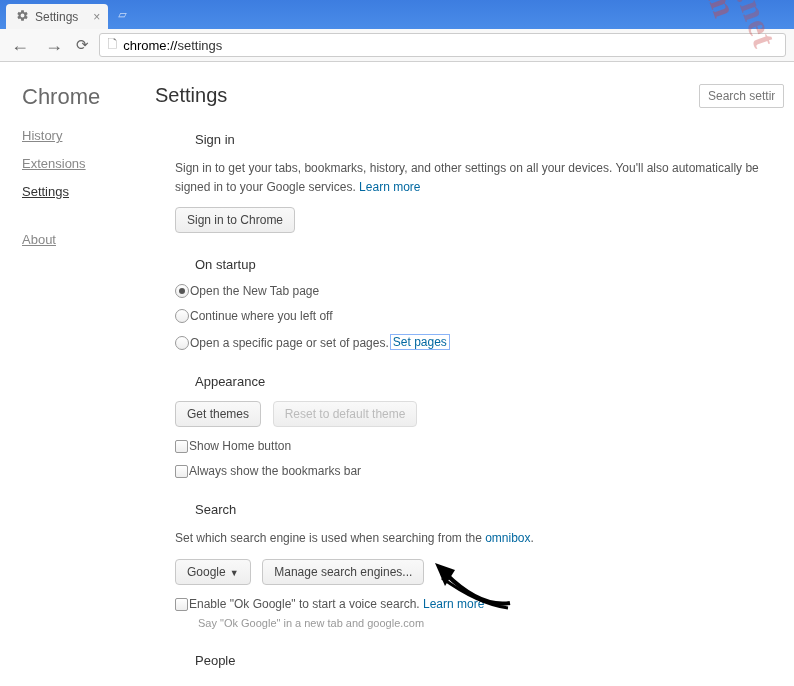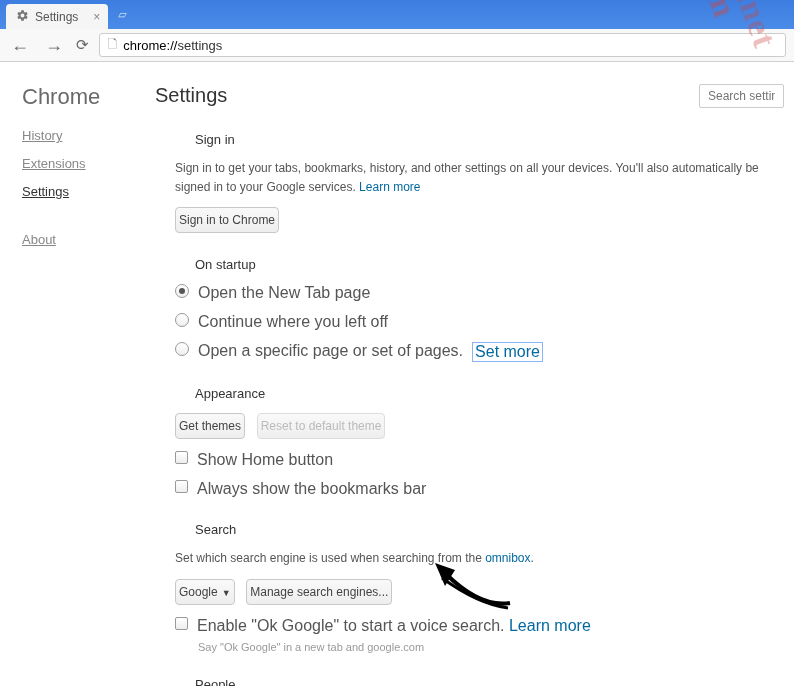--- a/index.html
+++ b/index.html
@@ -33,25 +33,25 @@
     .content h1 { font-size: 20px; font-weight: normal; color: #333; }
     .search-box { border: 1px solid #ccc; border-radius: 2px; padding: 4px 8px; font-size: 12px; color: #999; width: 85px; margin-right: -10px; }
 
     .section { margin-top: 24px; }
     .section-title { font-size: 13px; color: #333; margin-bottom: 12px; margin-left: 40px; }
     .indent { padding-left: 20px; }
     .desc { font-size: 12px; color: #555; line-height: 1.6; margin-bottom: 10px; }
     .link { color: #0369a1; text-decoration: none; cursor: pointer; }
     .link.boxed { border: 1px solid #8ab4f8; padding: 0 2px; }
 
-    .btn { display: inline-block; background: linear-gradient(#f9f9f9, #eee); border: 1px solid #c8c8c8; border-radius: 4px; padding: 5px 3px; font-size: 12px; color: #444; cursor: pointer; margin-right: 8px; }
+    .btn { display: inline-block; background: linear-gradient(#f9f9f9, #eee); border: 1px solid #c8c8c8; border-radius: 4px; padding: 5px 11px; font-size: 12px; color: #444; cursor: pointer; margin-right: 8px; }
     .btn.disabled { color: #bbb; border-color: #ddd; cursor: default; }
     .btn .caret { margin-left: 4px; font-size: 9px; }
 
-    .radio-row, .check-row { display: flex; align-items: flex-start; gap: 9px; margin-bottom: 11px; font-size: 16px; color: #555; }
+    .radio-row, .check-row { display: flex; align-items: flex-end; gap: 1px; margin-bottom: 11px; font-size: 12px; color: #555; }
     .radio { width: 14px; height: 14px; border: 1px solid #999; border-radius: 50%; display: inline-flex; align-items: center; justify-content: center; background: linear-gradient(#fff,#eee); }
     .radio.checked::after { content: ""; width: 6px; height: 6px; background: #555; border-radius: 50%; }
     .checkbox { width: 13px; height: 13px; border: 1px solid #999; border-radius: 2px; background: linear-gradient(#fff,#eee); }
     .hint { font-size: 11px; color: #999; margin-left: 23px; margin-top: -5px; }
 
     
     .watermark { position: absolute; top: 10px; right: 50px; transform: rotate(70deg); transform-origin: top right; font-size: 34px; color: rgba(200,70,70,0.45); font-weight: bold; white-space: nowrap; pointer-events: none; font-family: Georgia, serif; letter-spacing: 1px; }
     .watermark2 { position: absolute; top: 40px; right: 10px; transform: rotate(70deg); transform-origin: top right; font-size: 34px; color: rgba(200,70,70,0.35); font-weight: bold; white-space: nowrap; pointer-events: none; font-family: Georgia, serif; letter-spacing: 1px; }
 
     
@@ -117,21 +117,21 @@
           <span class="radio checked"></span>
           <span>Open the New Tab page</span>
         </div>
         <div class="radio-row">
           <span class="radio"></span>
           <span>Continue where you left off</span>
         </div>
         <div class="radio-row">
           <span class="radio"></span>
           <span>Open a specific page or set of pages. </span>
-          <a class="link boxed">Set more</a>
+          <a class="link boxed">Set pages</a>
         </div>
       </div>
     </div>
 
     <div class="section">
       <div class="section-title">Appearance</div>
       <div class="indent">
         <div style="margin-bottom:12px;">
           <span class="btn">Get themes</span>
           <span class="btn disabled">Reset to default theme</span>

